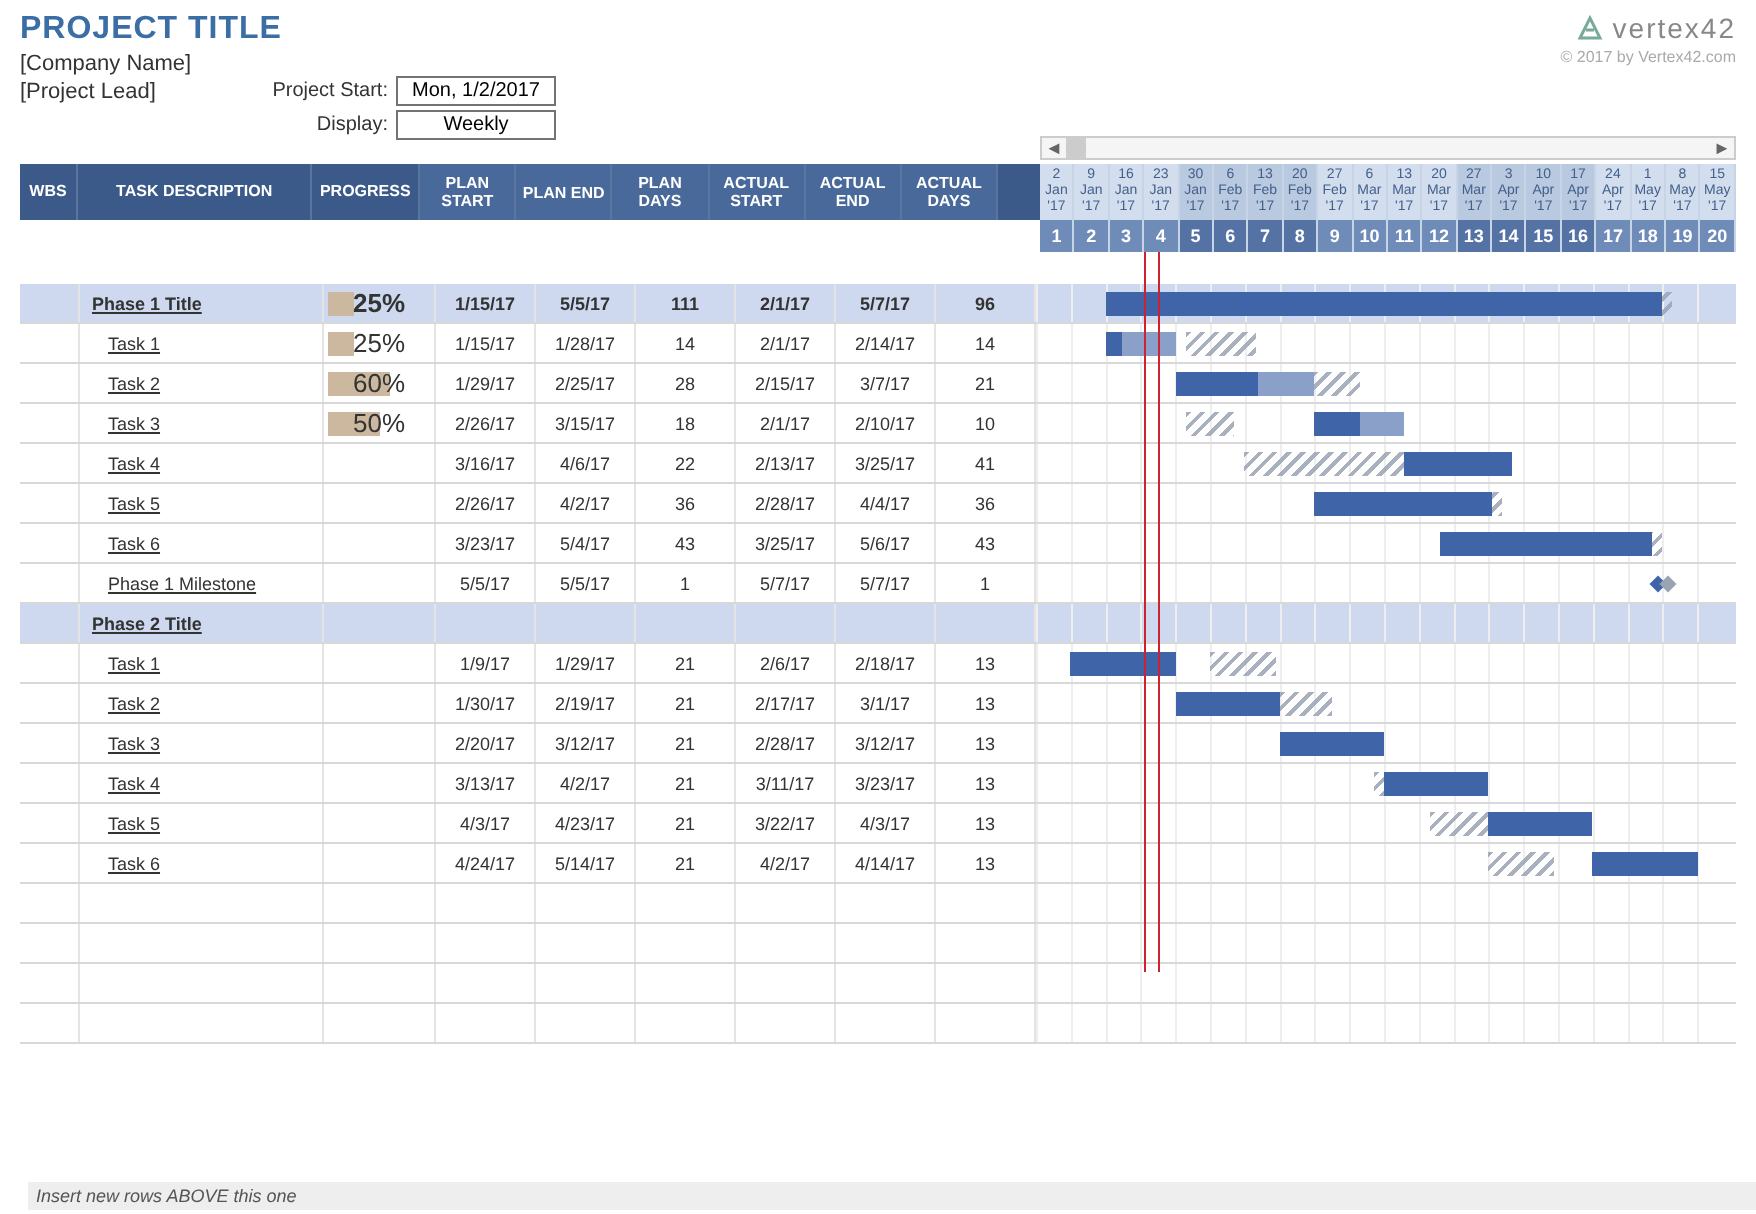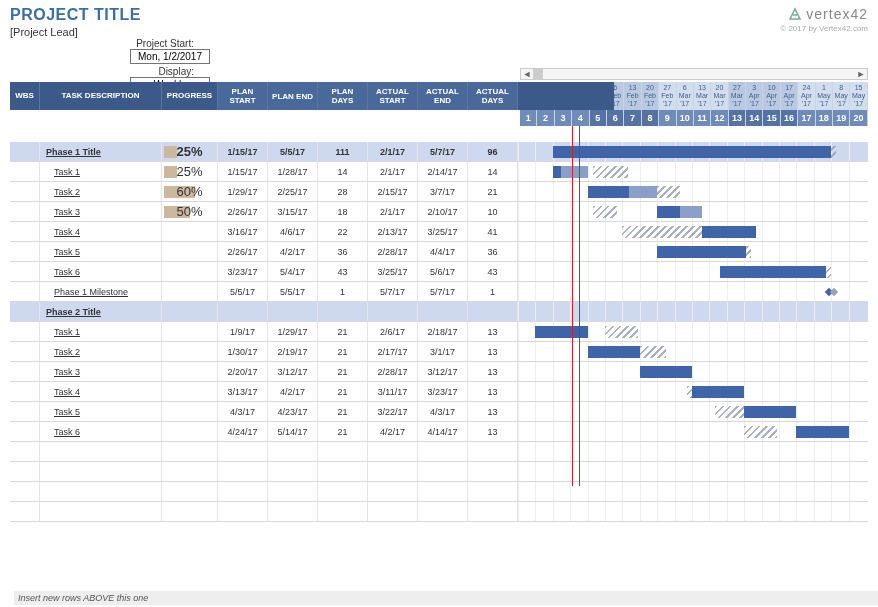--- a/index.html
+++ b/index.html
@@ -25,21 +25,21 @@
     font-size: 16px;
     letter-spacing: 0.5px;
   }
   .subtitle { color: #333; font-size: 11px; margin-top: 2px; }
   .controls {
     position: absolute;
     left: 130px;
     top: 38px;
     font-size: 10px;
   }
-  .control-row { display: flex; align-items: flex-start; margin-bottom: 2px; flex-direction: column; }
+  .control-row { display: flex; align-items: center; margin-bottom: 2px; }
   .control-label { width: 64px; text-align: right; margin-right: 4px; color: #333; }
   .control-value {
     border: 1px solid #737373;
     padding: 1px 6px;
     min-width: 80px;
     text-align: center;
     background: #fff;
     font-size: 10px;
   }
   .header-right { text-align: center; }
@@ -100,21 +100,21 @@
     line-height:16px;
   }
   .th-date.dark { background:#b9c9df; }
   .th-wk.dark { background:#5473a4; }
 
   
   .table-head {
     position:absolute;
     left:0;
     top:28px;
-    width:604px;
+    width:489px;
     height:32px;
     background:#3b5a8a;
     color:#fff;
     display:flex;
     font-size:8px;
     font-weight:bold;
   }
   .th-top {
     position:absolute;
     left:0;
@@ -218,20 +218,21 @@
     padding:2px 4px;
     margin-top:48px;
   }
 </style>
 </head>
 <body>
 
 <div class="header-area">
   <div class="header-left">
     <div class="title">PROJECT TITLE</div>
+    <div class="subtitle">[Company Name]</div>
     <div class="subtitle">[Project Lead]</div>
   </div>
   <div class="header-right">
     <div class="logo-row">
       <span class="logo-icon">
         <svg width="14" height="14" viewBox="0 0 14 14">
             <path d="M2 12 L7 2 L12 12 Z M5 8 L9 8" stroke="#7a9" stroke-width="1.5" fill="none"></path>
           </svg>
       </span>
       <span class="logo-text">vertex42</span>

